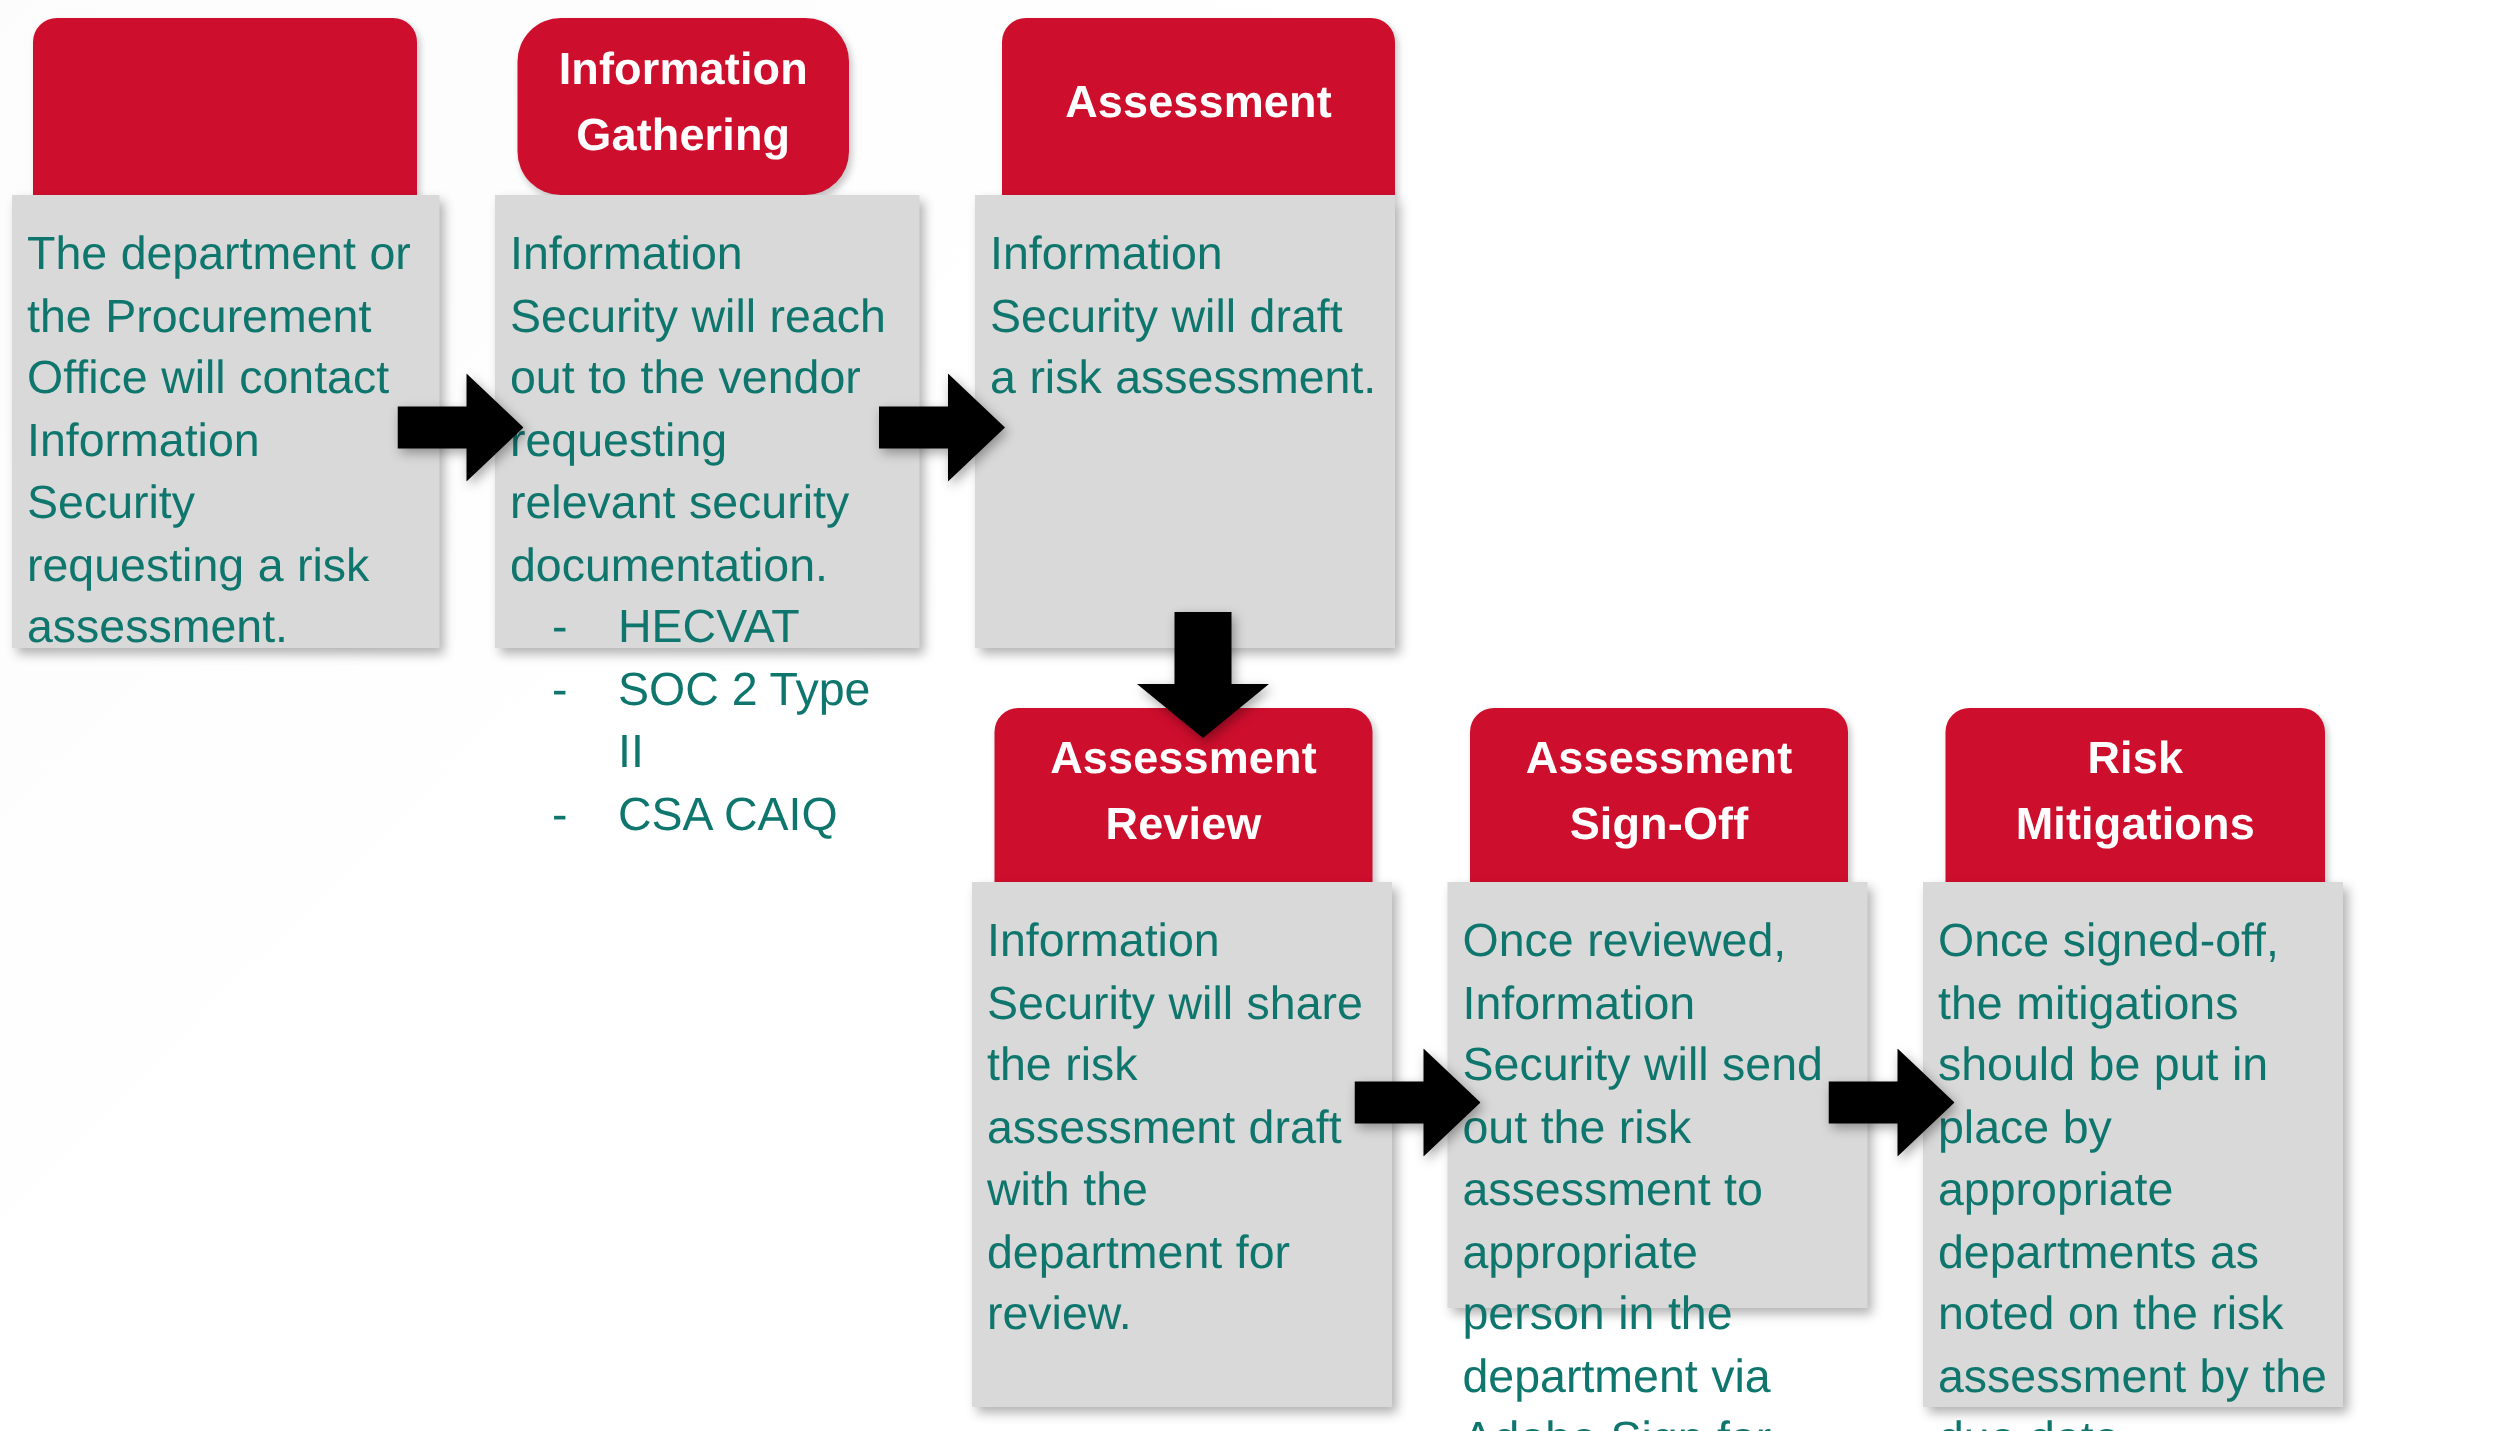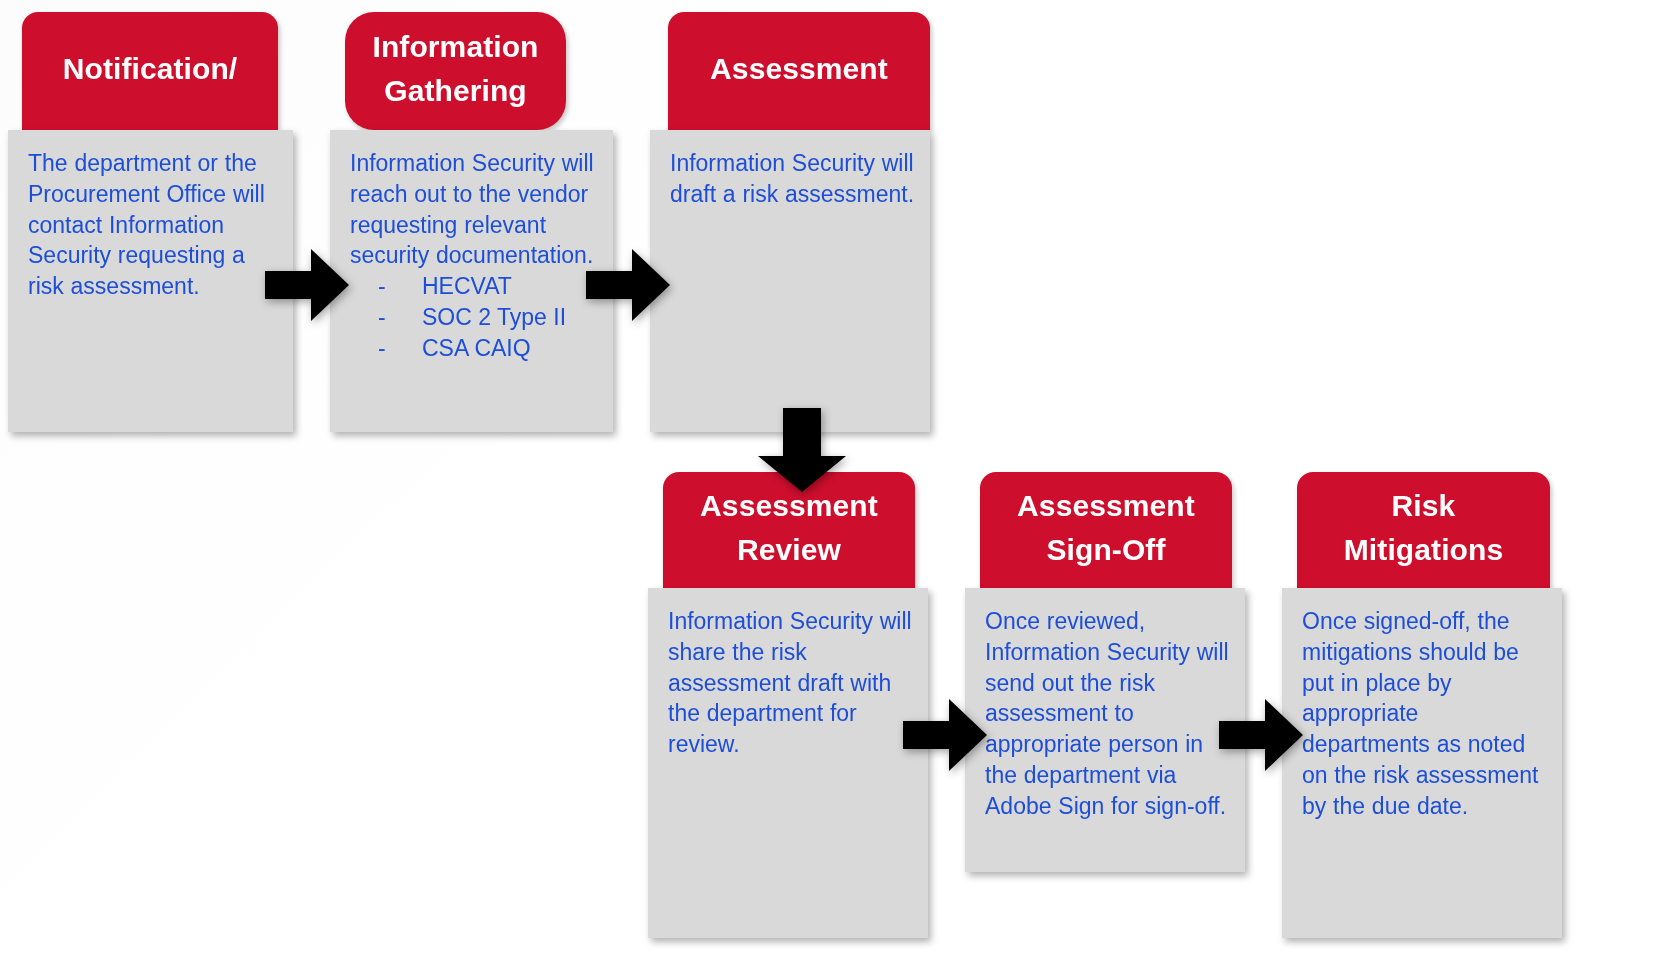--- a/index.html
+++ b/index.html
@@ -44,24 +44,24 @@
     padding: 0 8px 4px 8px;
     box-shadow: 2px 3px 5px rgba(0,0,0,0.22);
     z-index: 3;
   }
   .step-header span { display: block; width: 100%; }
 
   .step-body {
     position: absolute;
     background: #d9d9d9;
     box-sizing: border-box;
-    color: #1d4ed8;
-    font-size: 23px;
+    color: #0f766e;
+    font-size: 31px;
     line-height: 1.34;
-    padding: 18px 10px 10px 20px;
+    padding: 18px 10px 10px 10px;
     box-shadow: 3px 4px 7px rgba(0,0,0,0.30);
     z-index: 5;
   }
   .step-body p {
     margin: 0;
     padding: 0;
     word-spacing: .4px;
   }
 
   .sub-list {
@@ -94,21 +94,20 @@
   .arrow-right svg, .arrow-down svg { display: block; }
 </style>
 </head>
 <body>
 
 <div class="stage">
 
   <div class="step">
     <div class="step-header" style="left:22px; top:12px; width:256px; height:118px;">
       <span>
-        <span>Notification/</span>
       </span>
     </div>
     <div class="step-body" style="left:8px; top:130px; width:285px; height:302px;">
       <p>The department or the Procurement Office will contact Information Security requesting a risk assessment.</p>
     </div>
   </div>
 
   <div class="arrow-right" style="left:265px; top:249px;">
     <svg width="84" height="72" viewBox="0 0 84 72">
       <polygon points="0,22 46,22 46,0 84,36 46,72 46,50 0,50" fill="#000000"></polygon>

